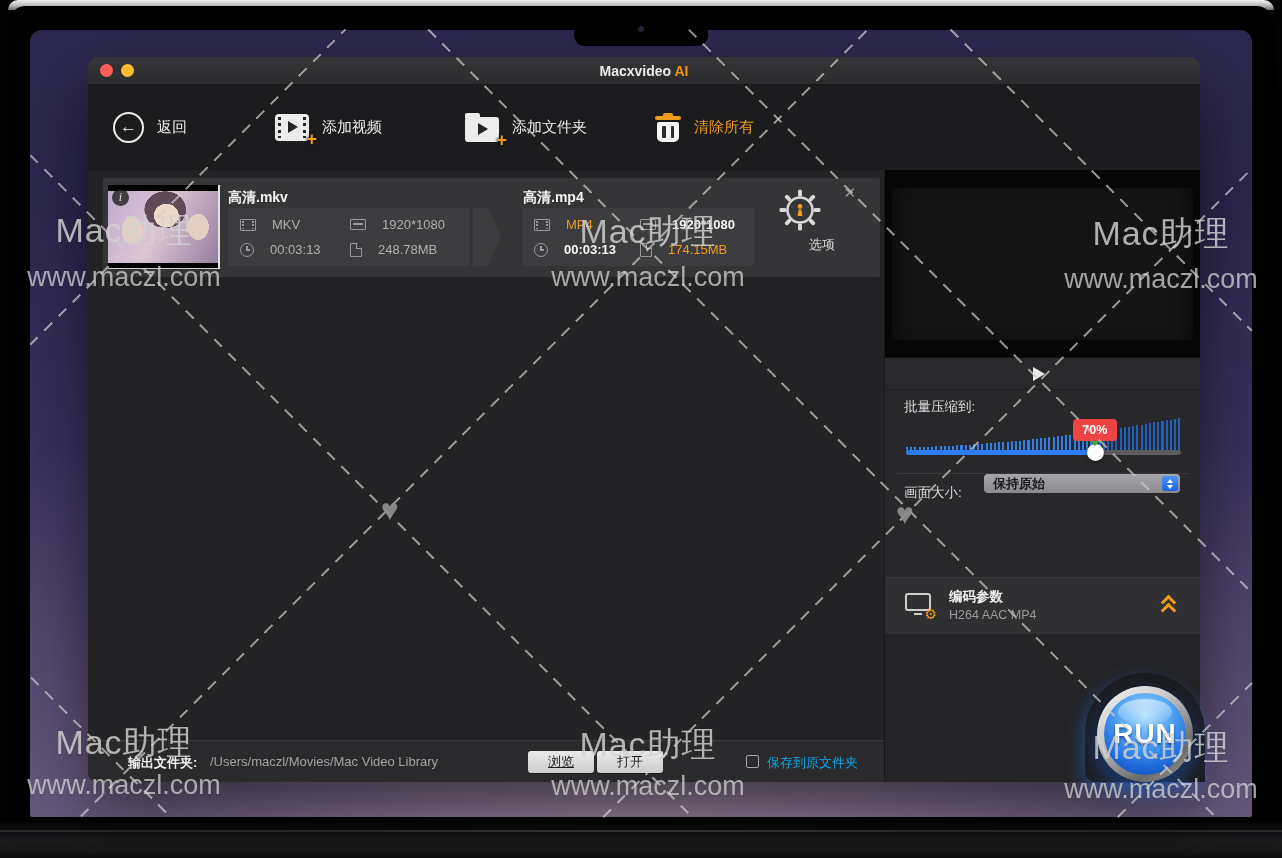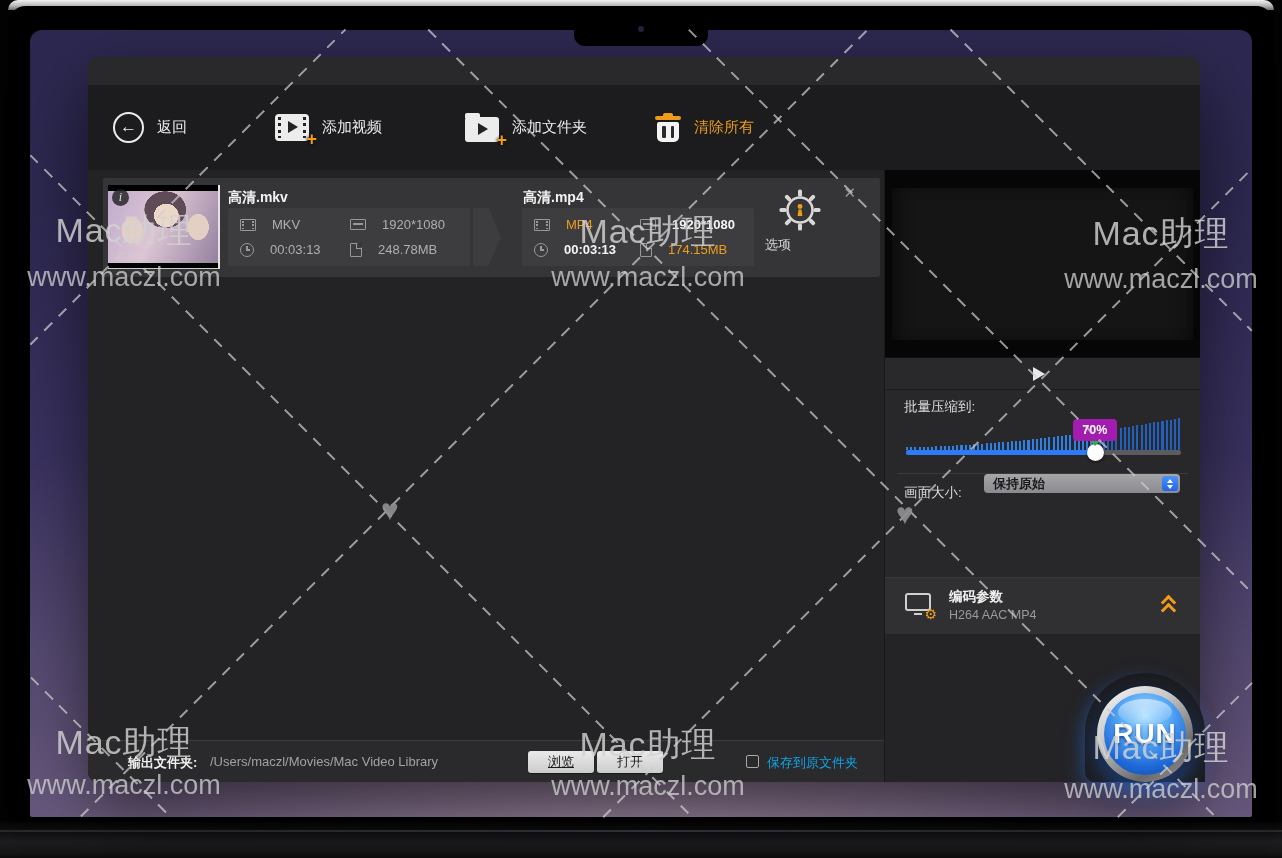--- a/index.html
+++ b/index.html
@@ -85,21 +85,21 @@
   .mi-res { width:16px; height:11px; border:1.3px solid #98989b; border-radius:1px; }
   .mi-res::before { content:""; position:absolute; left:2px; right:2px; top:3.3px; height:1.6px; background:#98989b; }
   .mi-clock { width:14px; height:14px; border:1.3px solid #98989b; border-radius:50%; }
   .mi-clock::before { content:""; position:absolute; left:5px; top:2.5px; width:1.5px; height:4px; background:#98989b; }
   .mi-clock::after { content:""; position:absolute; left:5px; top:5.5px; width:4px; height:1.5px; background:#98989b; }
   .mi-file { width:12px; height:14px; border:1.3px solid #98989b; border-radius:1px; }
   .mi-file::before { content:""; position:absolute; right:-1px; top:-1px; width:0; height:0;
     border-left:5px solid transparent; border-top:5px solid #353537; box-shadow:-1px 1px 0 #98989b; }
   .rowarrow { position:absolute; left:370px; top:30px; width:28px; height:58px; background:#3d3d3f;
     clip-path:polygon(0 0, 55% 0, 100% 50%, 55% 100%, 0 100%); }
-  .gearbox { position:absolute; left:662px; top:10px; width:70px; height:82px; text-align:left; }
+  .gearbox { position:absolute; left:662px; top:10px; width:70px; height:82px; text-align:right; }
   .gearbox .glabel { margin-top:4px; font-size:13px; color:#d9d9db; }
   .rowclose { position:absolute; right:24px; top:6px; font-size:15px; color:#98989a; }
 
   
   .bottombar { position:absolute; left:0; bottom:0; width:796px; height:42px; background:#2a2a2c; border-top:1px solid #3a3a3c; border-radius:0 0 0 10px; }
   .ob-label { position:absolute; left:40px; top:13px; font-size:13px; font-weight:bold; color:#f0f0f0; }
   .ob-path { position:absolute; left:122px; top:13px; font-size:13px; color:#a2a2a4; }
   .bb-btn { position:absolute; top:10px; width:66px; height:22px; border-radius:3px; text-align:center; line-height:22px;
     font-size:13px; color:#1c1c1e; background:linear-gradient(180deg,#eaeaea,#cccccc); box-shadow:0 1px 1px rgba(0,0,0,.4); }
   .bb-browse { left:440px;text-decoration:underline; } .bb-open { left:509px; }
@@ -115,21 +115,21 @@
   .playtri { position:absolute; left:148px; top:9px; width:0; height:0;
     border-top:7.5px solid transparent; border-bottom:7.5px solid transparent; border-left:12px solid #e9e9e9; }
 
   .compress { position:absolute; left:0; top:220px; width:100%; height:115px; }
   .c-label { position:absolute; left:19px; top:8px; font-size:13.5px; color:#dcdcde; }
   .bars { position:absolute; left:21px; top:28px; width:275px; height:32px; display:flex; align-items:flex-end; justify-content:space-between; }
   .bars i { display:block; width:2.1px; }
   .slider { position:absolute; left:21px; top:60px; width:275px; height:5px; border-radius:3px; background:#5b5b60; }
   .slider .fill { position:absolute; left:0; top:0; height:5px; border-radius:3px; background:#2e7bf6; }
   .slider .knob { position:absolute; top:-6px; width:17px; height:17px; border-radius:50%; background:#fdfdfd; box-shadow:0 1px 3px rgba(0,0,0,.6); }
-  .tip { position:absolute; top:29px; width:44px; height:22px; background:#a21caf; border-radius:4px; color:#fff;
+  .tip { position:absolute; top:29px; width:44px; height:22px; background:#ef4444; border-radius:4px; color:#fff;
     font-size:12.5px; font-weight:bold; text-align:center; line-height:22px; }
   .tip::after { content:""; position:absolute; left:50%; bottom:-5px; margin-left:-5px; width:0; height:0;
     border-left:5px solid transparent; border-right:5px solid transparent; border-top:5px solid #3aa74f; }
   .c-div { position:absolute; left:12px; right:12px; top:83px; height:1px; background:#3b3b3d; }
   .s-label { position:absolute; left:19px; top:94px; font-size:13.5px; color:#dcdcde; }
   .dropdown { position:absolute; left:99px; top:84px; width:196px; height:19px; border-radius:4px;
     background:linear-gradient(180deg,#a6a6aa,#8a8a8f); }
   .dropdown .txt { position:absolute; left:9px; top:0; font-size:13px; font-weight:bold; color:#19191b; line-height:19px; }
   .stepper { position:absolute; right:2px; top:2px; width:16px; height:15px; border-radius:3px;
     background:linear-gradient(180deg,#4b93f8,#1f66e8); }
@@ -183,20 +183,25 @@
   <div class="lid-edge"></div>
   <div class="bezel"></div>
   <div class="screen"></div>
   <div class="notch"></div>
   <div class="camera-dot"></div>
   <div class="deck"></div>
   <div class="deck-edge"></div>
 
   <div class="window">
 
+    <div class="titlebar">
+      <div class="light red"></div>
+      <div class="light yellow"></div>
+      <div class="win-title"><span>Macxvideo</span> <span class="ai">AI</span></div>
+    </div>
 
     <div class="toolbar">
       <div class="tbtn" style="left:25px;">
         <div class="ic-back">←</div>
         <div class="lbl">返回</div>
       </div>
       <div class="tbtn" style="left:187px;">
         <div class="ic-film">
             <div class="tri"></div>
             <span class="plus">+</span>

